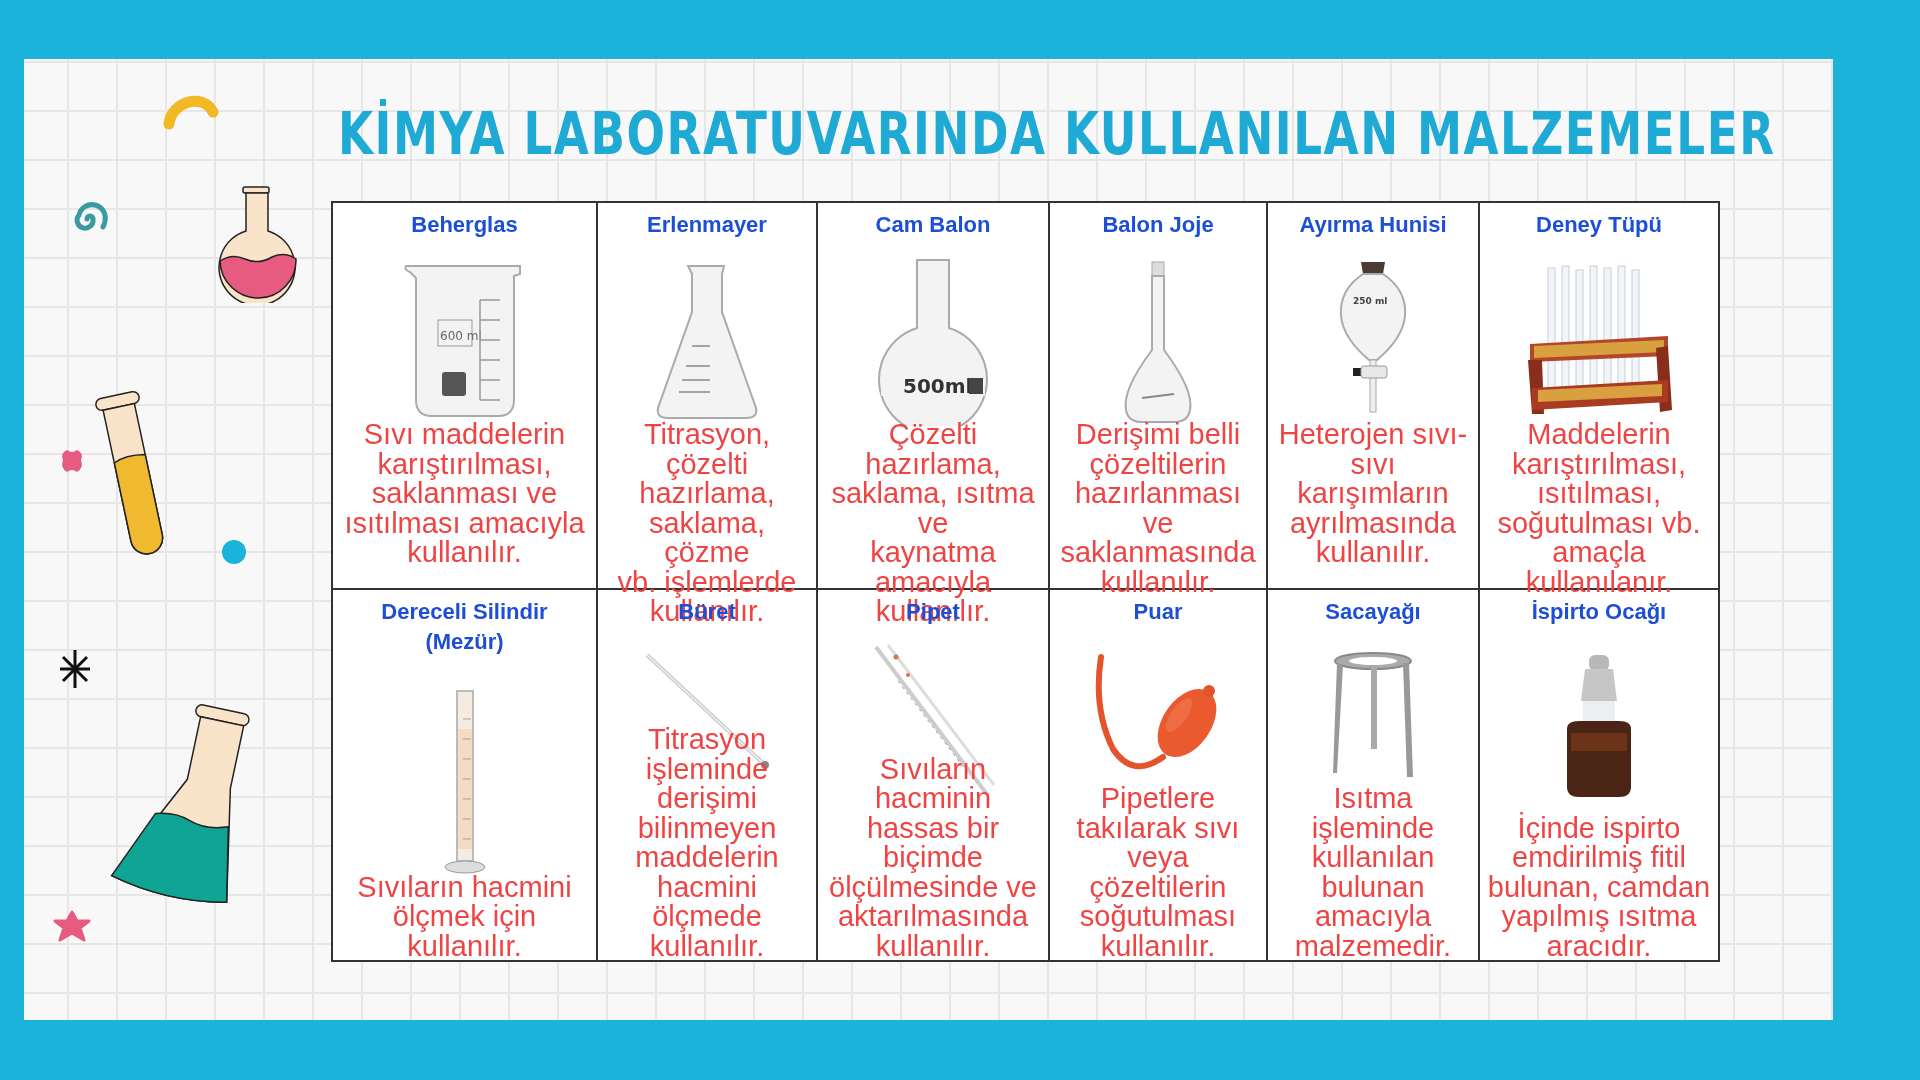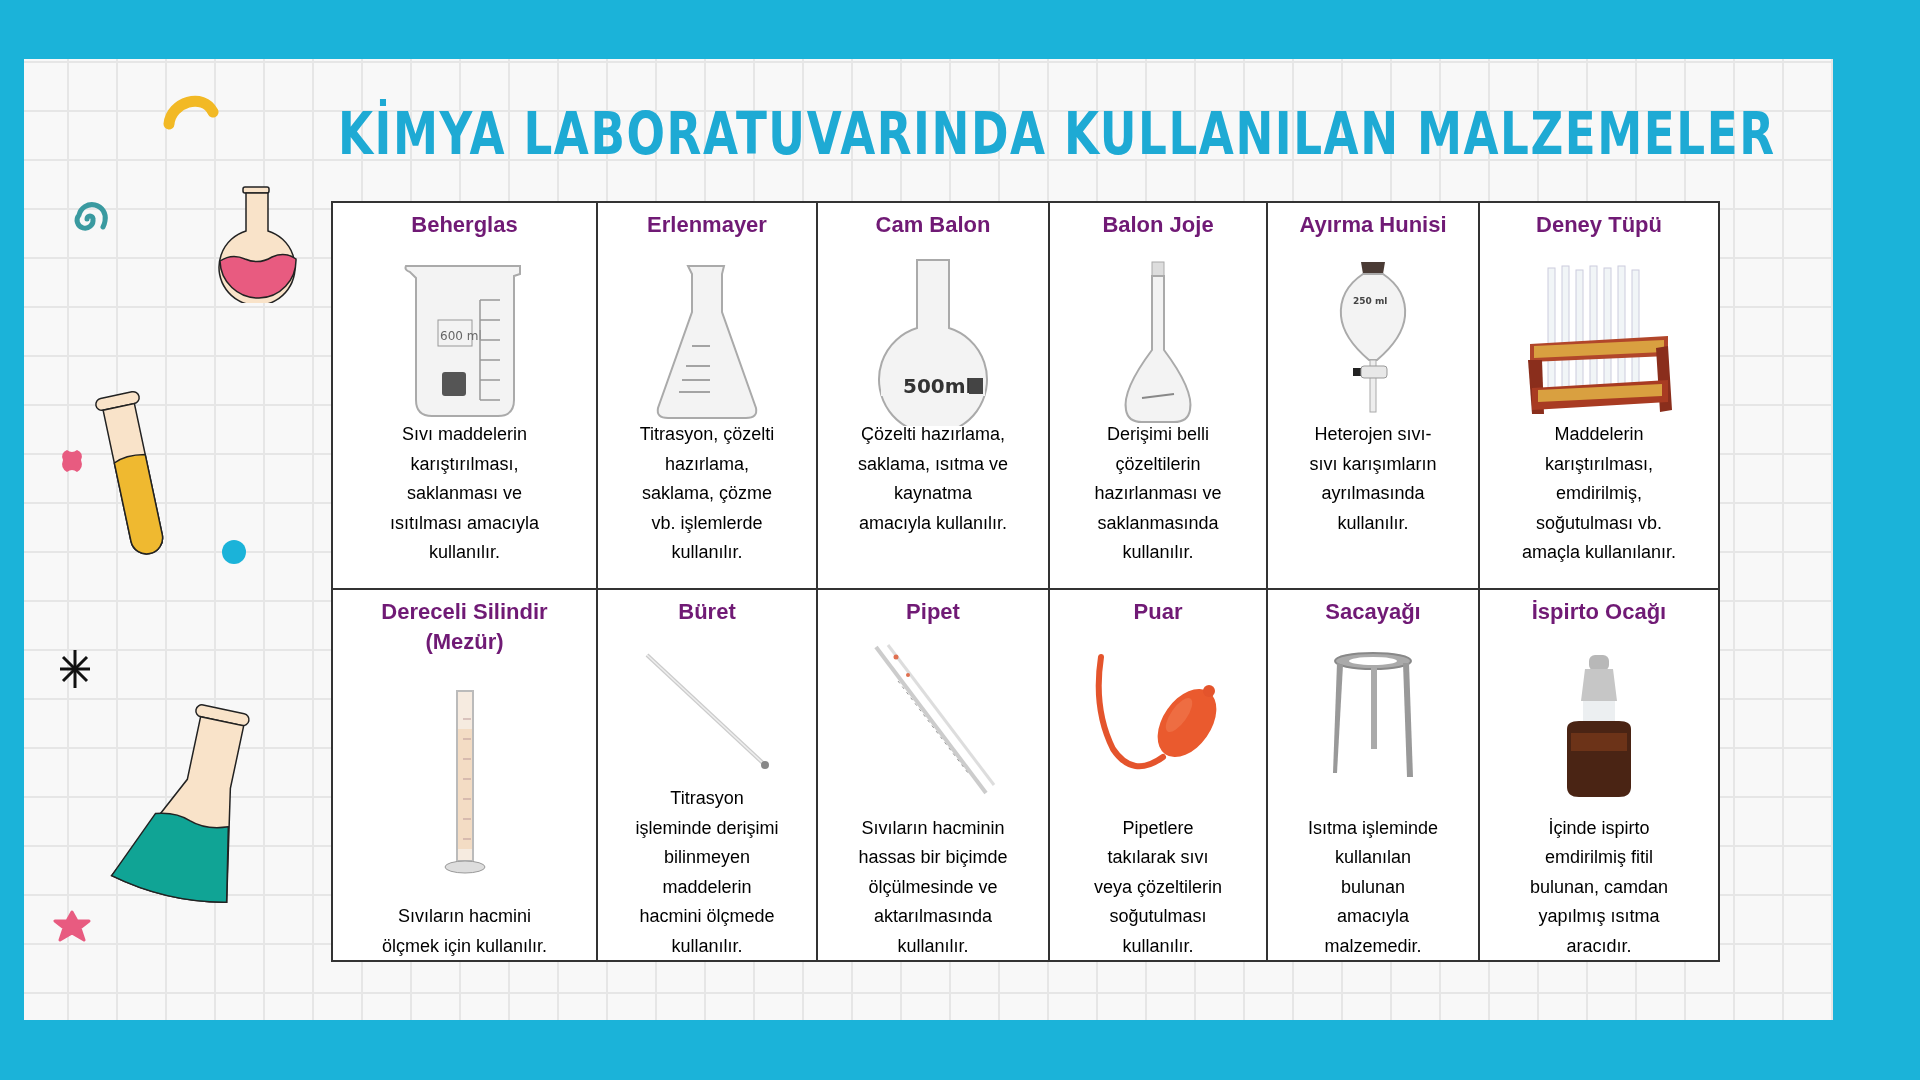--- a/index.html
+++ b/index.html
@@ -48,28 +48,28 @@
     vertical-align: top;
     text-align: center;
     padding: 0 6px;
   }
   .cell { position: relative; height: 100%; width: 100%; }
   .row1 td { height: 387px; }
   .row2 td { height: 372px; margin-top: 48px; }
   .name {
     font-weight: bold;
     font-size: 22px;
-    color: #701a75;
+    color: #1d4ed8;
     line-height: 30px;
     margin-top: 7px;
     text-align: center;
   }
   .desc {
-    font-size: 18px;
-    color: #000000;
+    font-size: 29px;
+    color: #ef4444;
     line-height: 29.5px;
     position: absolute;
     left: 0; right: 0;
   }
   .row1 .desc { top: 210px; }
   .row2 .desc { bottom: 6px; }
   .img {
     position: absolute;
     left: 50%;
     transform: translateX(-50%);
@@ -281,21 +281,21 @@
           <path d="M10 82 L140 76 L140 88 L10 94 Z" fill="#d9a040"></path>
           <path d="M4 96 L8 150 L20 150 L18 96 Z" fill="#8a2e1c"></path>
           <path d="M132 84 L136 148 L148 146 L144 82 Z" fill="#8a2e1c"></path>
           <path d="M8 124 L144 116 L144 138 L8 146 Z" fill="#a83b22"></path>
           <path d="M14 126 L138 120 L138 132 L14 138 Z" fill="#d9a040"></path>
         </svg>
       </div>
       <div class="desc">
         <div>Maddelerin</div>
               <div>karıştırılması,</div>
-              <div>emdirilmiş,</div>
+              <div>ısıtılması,</div>
               <div>soğutulması vb.</div>
               <div>amaçla kullanılanır.</div>
       </div>
     </div>
         </td>
   </tr>
   <tr class="row2">
     <td>
           <div class="cell">
       <div class="name">

